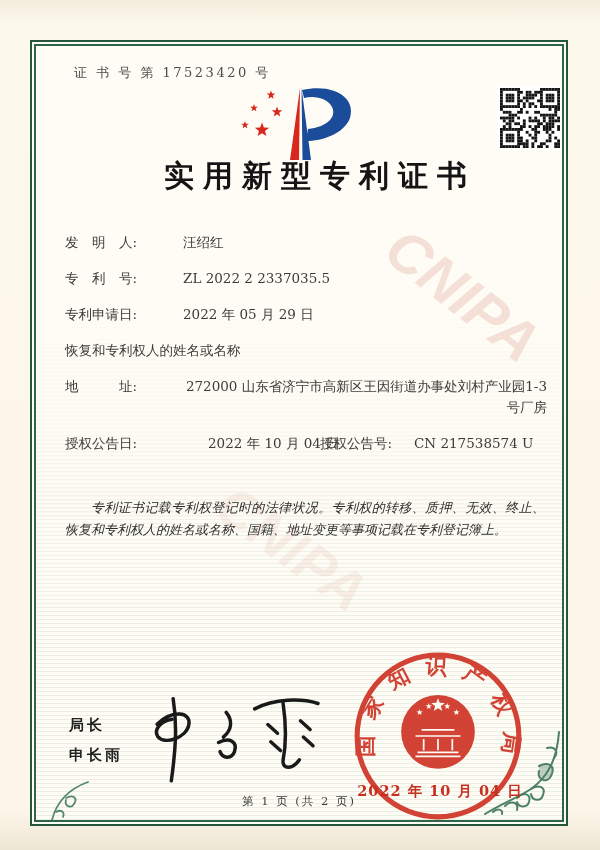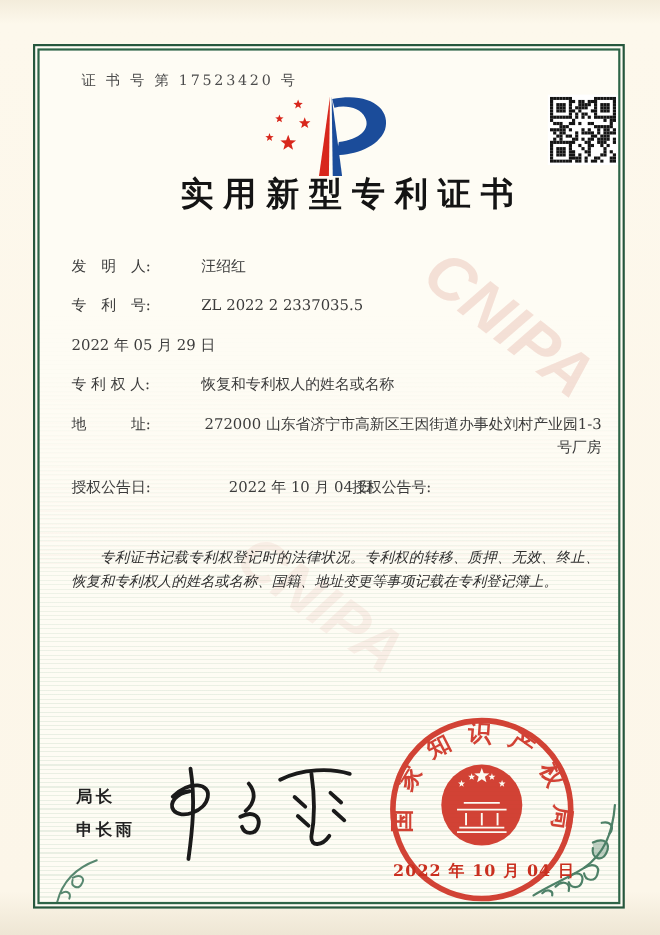--- a/index.html
+++ b/index.html
@@ -325,35 +325,36 @@
     <div class="fields">
       <div class="frow">
         <span class="flabel">发　明　人:</span>
         <span class="fvalue">汪绍红</span>
       </div>
       <div class="frow">
         <span class="flabel">专　利　号:</span>
         <span class="fvalue">ZL 2022 2 2337035.5</span>
       </div>
       <div class="frow">
+        <span class="flabel">专利申请日:</span>
         <span class="fvalue">2022 年 05 月 29 日</span>
       </div>
       <div class="frow">
-        <span class="flabel">专 利 权 人:</span>
         <span class="fvalue">恢复和专利权人的姓名或名称</span>
       </div>
       <div class="frow">
         <span class="flabel">地　　　址:</span>
         <span class="fvalue addr">272000 山东省济宁市高新区王因街道办事处刘村产业园1-3号厂房</span>
       </div>
       <div class="frow grantrow">
         <span class="flabel">授权公告日:</span>
         <span class="fvalue">2022 年 10 月 04 日</span>
         <span class="g2 frow">
           <span class="flabel">授权公告号:</span>
+          <span class="fvalue">CN 217538574 U</span>
         </span>
       </div>
     </div>
 
     <div class="paras">
       <p>专利证书记载专利权登记时的法律状况。专利权的转移、质押、无效、终止、恢复和专利权人的姓名或名称、国籍、地址变更等事项记载在专利登记簿上。</p>
     </div>
 
     <div class="signer">
       <div>局长</div>
@@ -394,20 +395,21 @@
           <path d="M72,89 V100"></path>
             <path d="M86,89 V100"></path>
             <path d="M100,89 V100"></path>
           <path d="M66,102 H106"></path>
             <path d="M64,106 H108"></path>
         </g>
       </g>
     </svg>
     <div class="sealdate">2022 年 10 月 04 日</div>
 
+    <div class="footer">第 1 页 (共 2 页)</div>
 
     <svg class="orn orn-br" viewBox="0 0 86 90">
       <g fill="none" stroke="#2f6b4f" stroke-width="2" stroke-linecap="round" opacity=".85">
         <path d="M82,4 C80,30 72,48 54,61 C40,70 24,76 8,86"></path>
         <path d="M54,61 C62,56 69,59 66,67 C64,74 55,73 54,66"></path>
         <path d="M40,70 C46,63 55,66 52,74 C50,80 42,80 40,74"></path>
         <path d="M28,78 C34,72 42,74 40,82"></path>
         <path d="M62,38 C72,33 79,38 74,48 C70,56 60,52 62,43" fill="rgba(47,107,79,.35)"></path>
         <path d="M70,20 C78,18 82,24 77,30"></path>
         <path d="M16,84 C20,80 26,81 25,86"></path>

